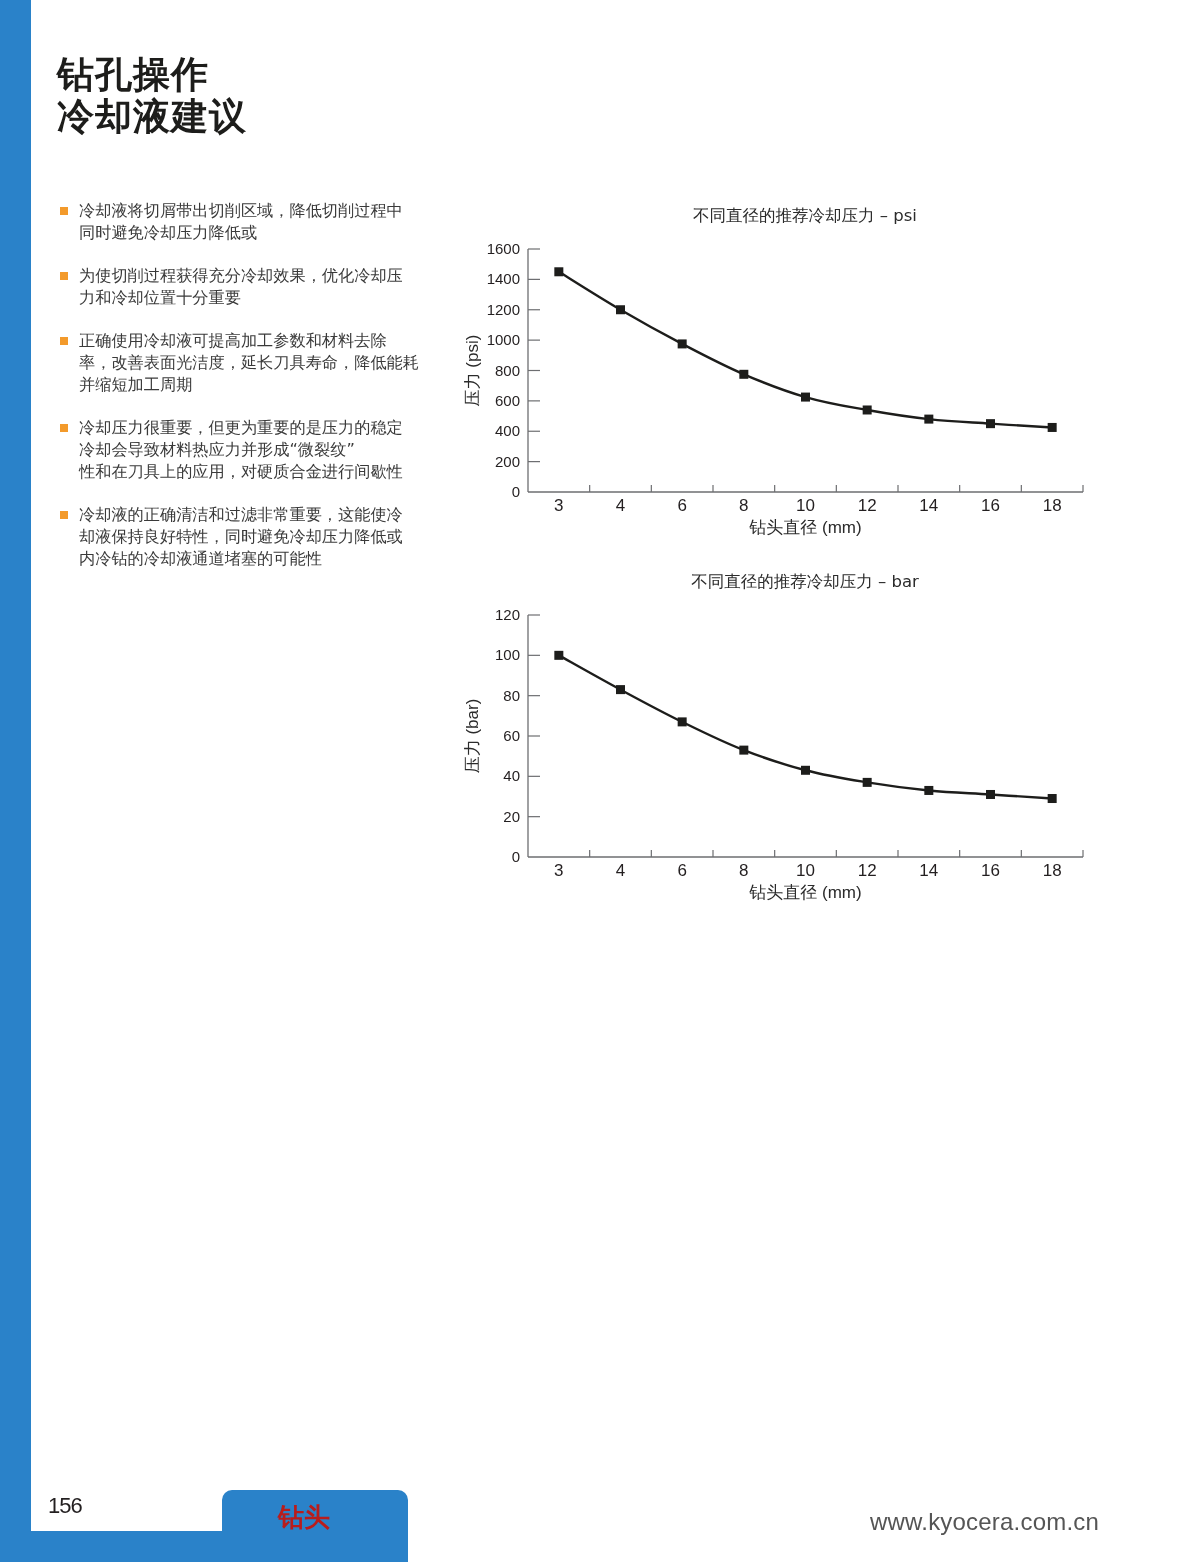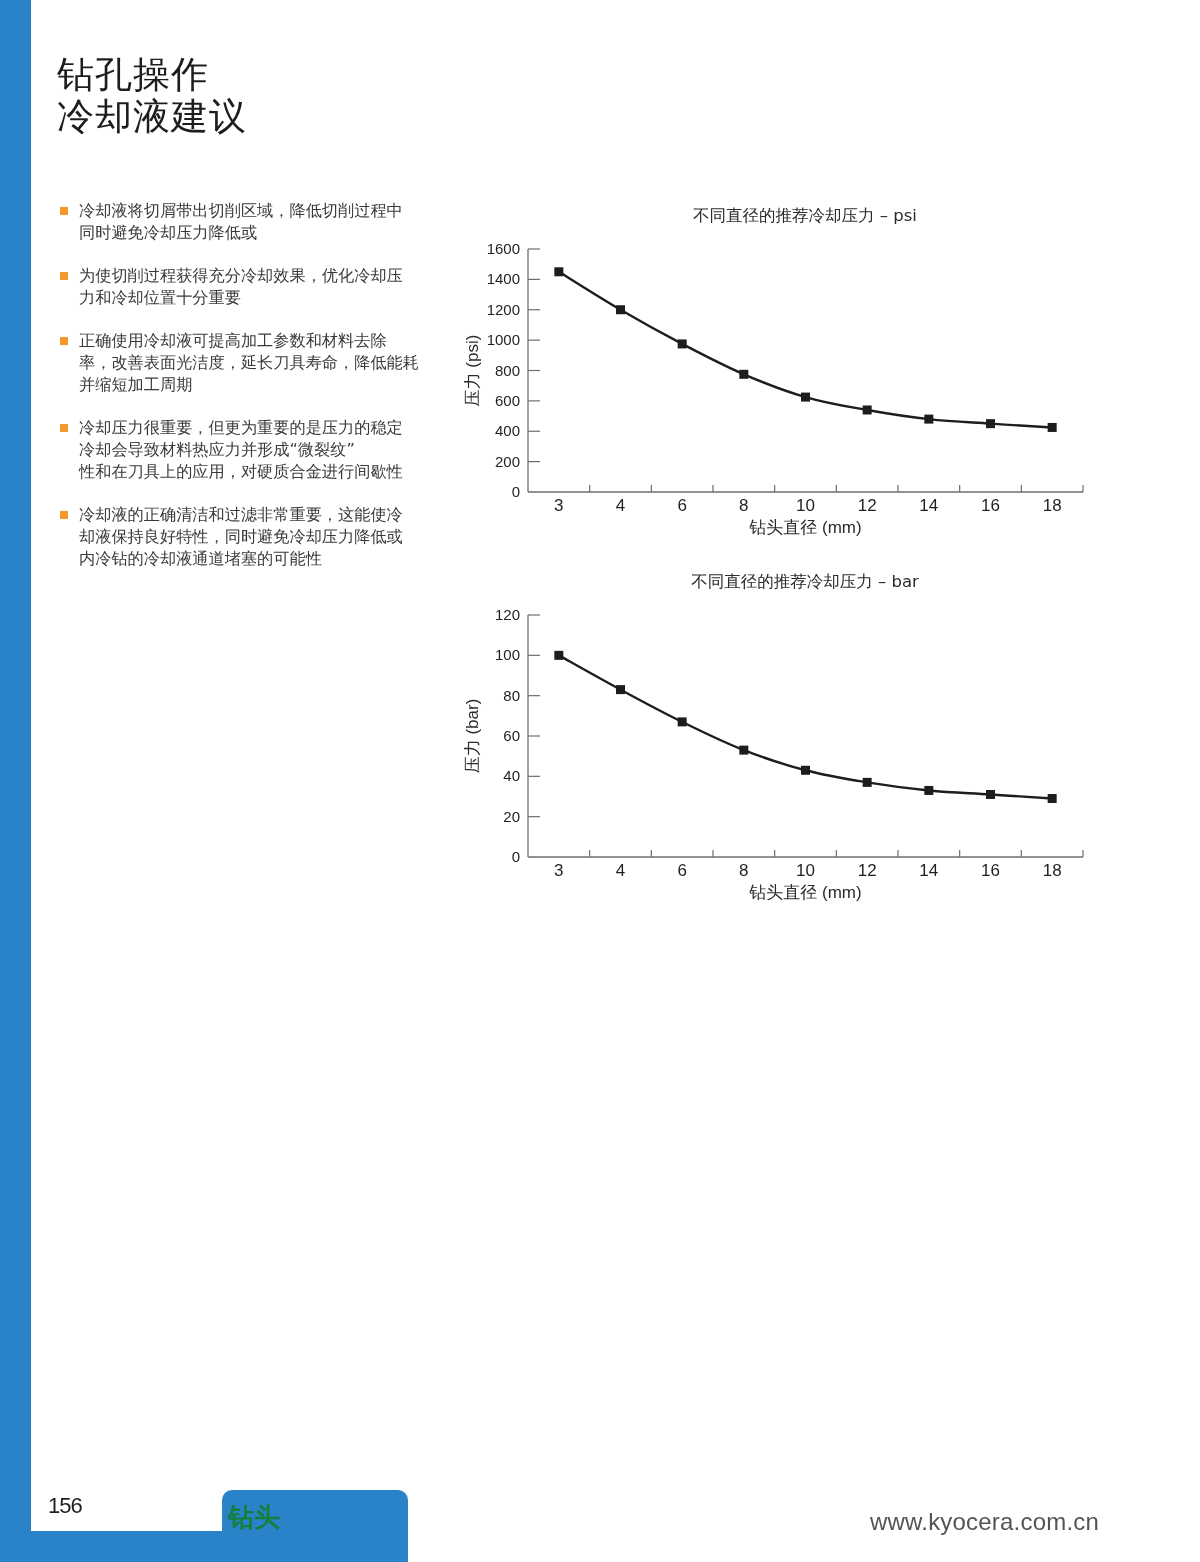--- a/index.html
+++ b/index.html
@@ -1,36 +1,36 @@
 <!DOCTYPE html>
 <html><head>
   <meta charset="utf-8">
   <style>
     * { margin:0; padding:0; box-sizing:border-box; }
     html, body { width:1200px; height:1562px; background:#ffffff; overflow:hidden; }
     body { position:relative; font-family:"DejaVu Sans", "Liberation Sans", sans-serif; color:#231f20; }
 
     .left-band { position:absolute; left:0; top:0; width:31px; height:1562px; background:#2a82c9; }
 
-    .page-title { position:absolute; left:57px; top:54px; font-size:37px; font-weight:normal; line-height:42px; color:#1d1d1b; letter-spacing:1px; }
+    .page-title { position:absolute; left:57px; top:54px; font-size:37px; font-weight:bold; line-height:42px; color:#1d1d1b; letter-spacing:1px; }
     .page-title div { white-space:nowrap; }
 
     .bullets { position:absolute; left:58px; top:200px; width:380px; }
     .bullet-item { position:relative; padding-left:21px; font-size:16.2px; line-height:22px; color:#3a3a3a; margin-bottom:21px; }
     .bullet-item .sq { position:absolute; left:2px; top:7px; width:8px; height:8px; background:#f39a2b; }
 
     .chart-block { position:absolute; left:450px; width:660px; }
     .chart-title { position:absolute; left:0; width:710px; text-align:center; font-size:16.5px; color:#2b2b2b; white-space:nowrap; }
     svg text { font-family:"Liberation Sans", "DejaVu Sans", sans-serif; }
 
     .footer-tab-white { position:absolute; left:31px; top:1480px; width:191px; height:51px; background:#ffffff; border-radius:0 0 6px 6px; }
     .footer-band { position:absolute; left:31px; top:1531px; width:377px; height:31px; background:#2a82c9; }
     .footer-section-tab { position:absolute; left:222px; top:1490px; width:186px; height:72px; background:#2a82c9; border-radius:10px 10px 0 0; }
     .page-number { position:absolute; left:48px; top:1493px; font-size:22px; color:#231f20; font-family:"Liberation Sans", sans-serif; letter-spacing:-1px; }
-    .section-label { position:absolute; left:228px; top:1500px; width:186px; font-size:26px; font-weight:bold; color:#15803d; }
+    .section-label { position:absolute; left:211px; top:1500px; width:186px; text-align:center; font-size:26px; font-weight:bold; color:#b91c1c; }
     .website { position:absolute; left:870px; top:1508px; font-size:24px; color:#555555; font-family:"Liberation Sans", sans-serif; letter-spacing:0.2px; }
   </style>
 </head>
 <body>
 
 <div class="left-band"></div>
 
 <div class="page-title">
   <div>钻孔操作</div>
   <div>冷却液建议</div>

